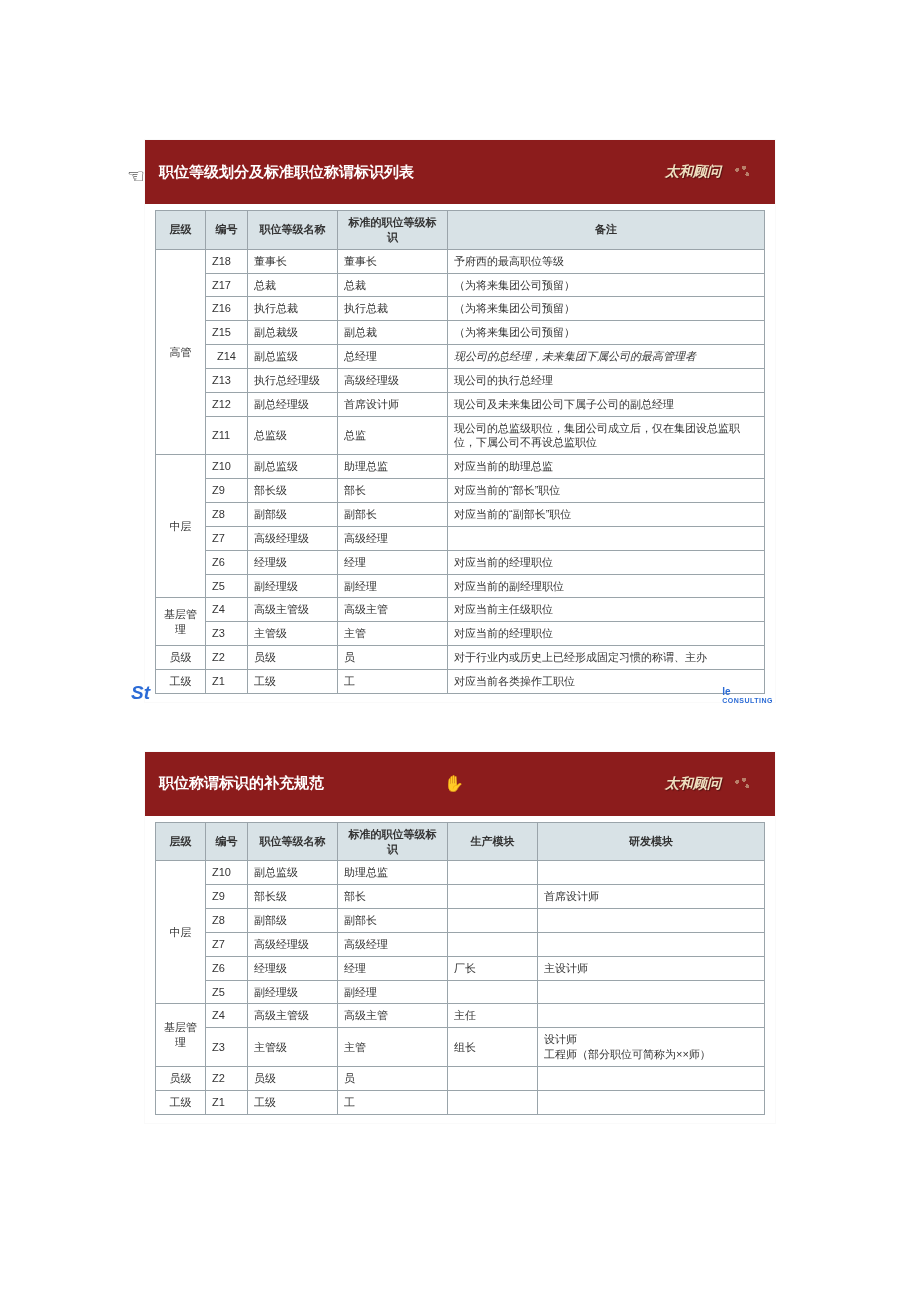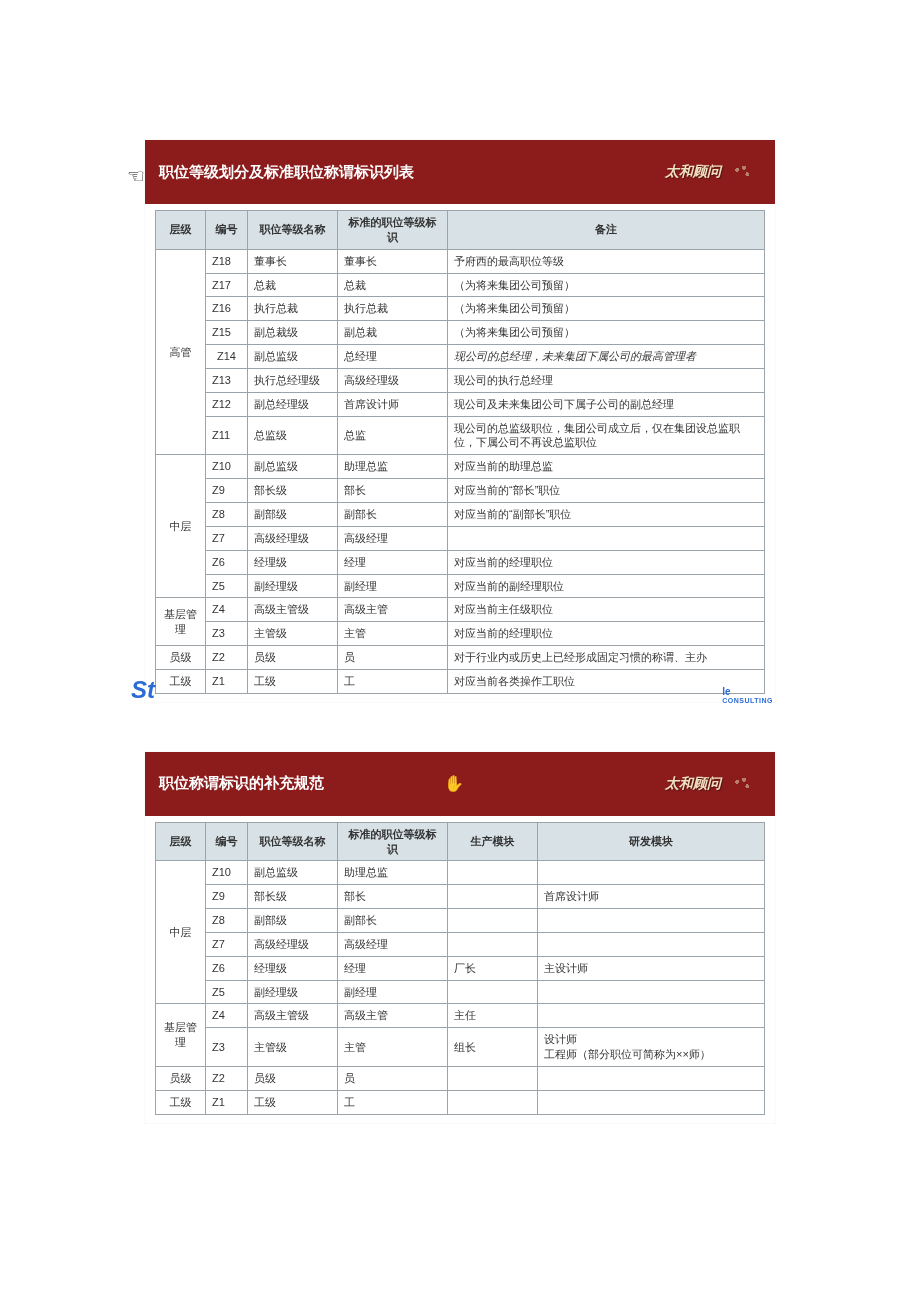--- a/index.html
+++ b/index.html
@@ -106,21 +106,21 @@
   .footer-tag small {
     display: block;
     font-size: 7px;
     color: #2b6bd6;
     letter-spacing: 0.5px;
   }
   .left-mark {
     position: absolute;
     left: -14px;
     bottom: -2px;
-    font-size: 24px;
+    font-size: 19px;
     color: #2b6bd6;
     font-style: italic;
     font-weight: bold;
   }
 </style>
 </head>
 <body>
 
 <div class="page">
 

